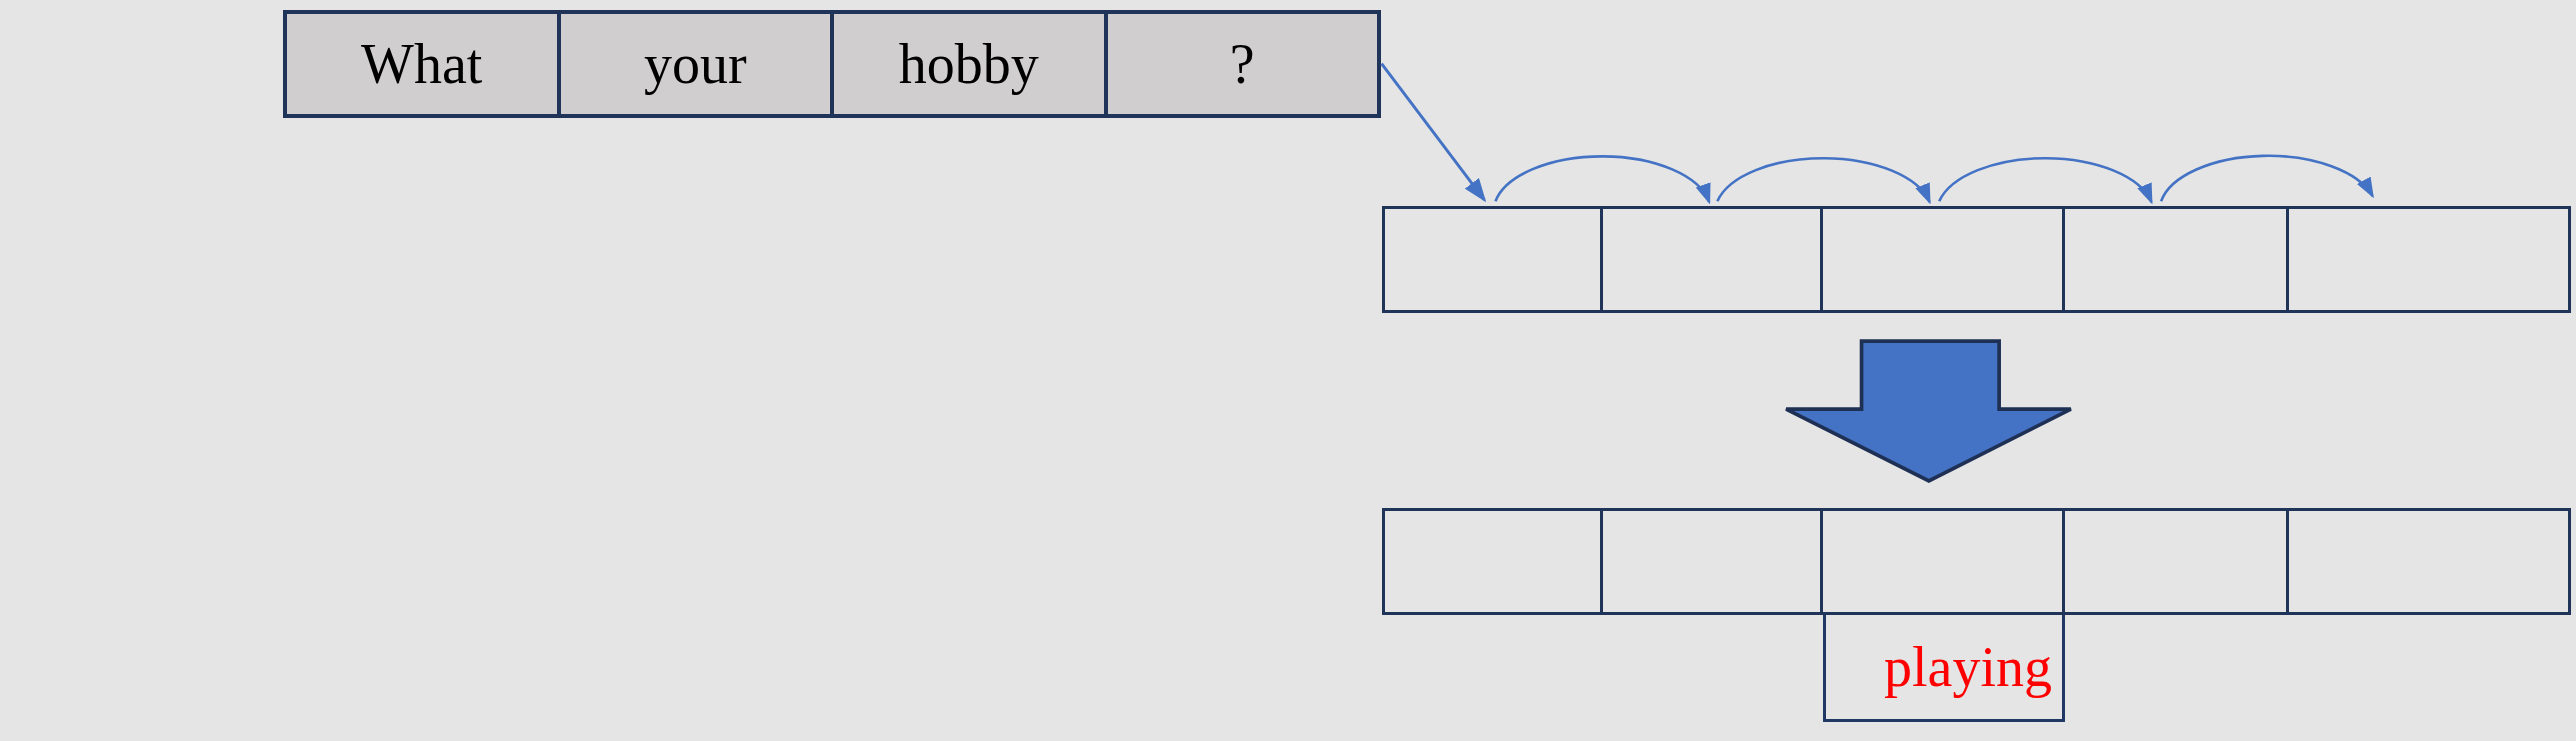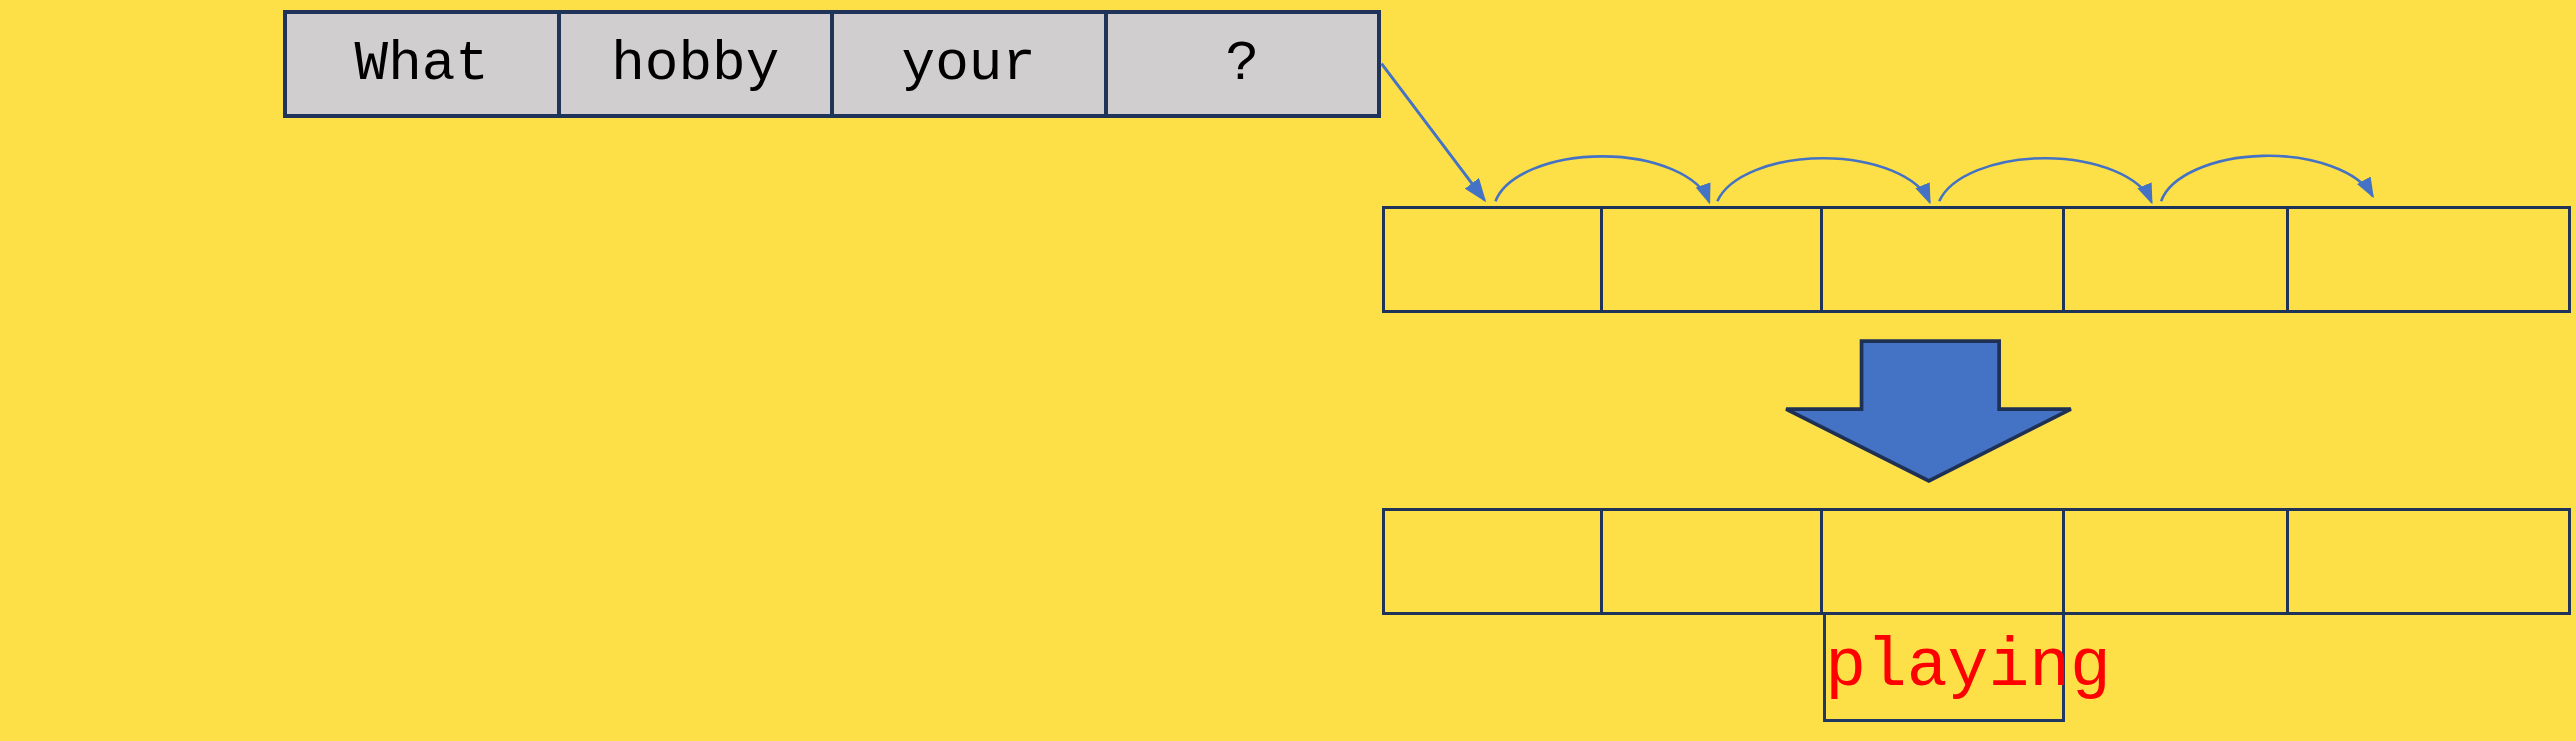--- a/index.html
+++ b/index.html
@@ -1,21 +1,21 @@
 <!DOCTYPE html>
 <html style="font-size:12px"><head>
 <meta charset="utf-8">
 <style>
   html,body{margin:0;padding:0;background:#000;}
   .stage{
     position:relative;
     width:2576px;height:742px;
-    background:#fde047;
+    background:#e5e5e5;
     overflow:hidden;
-    font-family:Liberation Mono, monospace;
+    font-family:Liberation Serif, serif;
   }
   
   .sentence-table{
     position:absolute;left:283px;top:9.6px;width:1098px;height:108px;
     display:flex;box-sizing:border-box;
     background:#d0cece;
     border:4.4px solid #1f3458;
   }
   .s-cell{
     flex:1;display:flex;align-items:center;justify-content:center;
@@ -41,41 +41,41 @@
   .r-cell.c3{width:224px;}
   .r-cell.c4{flex:1;border-right:none;}
   
   .output-cell{
     position:absolute;left:1823px;top:615px;width:242px;height:107px;
     box-sizing:border-box;
     border:3px solid #203864;border-top:none;
     display:flex;align-items:center;justify-content:center;
     background:transparent;
   }
-  .out-txt{font-size:68px;color:#ff0000;line-height:1;margin-left:48px;}
+  .out-txt{font-size:56px;color:#ff0000;line-height:1;margin-left:48px;}
   
   .overlay{position:absolute;left:0;top:0;width:2576px;height:742px;pointer-events:none;}
   .connector{stroke:#4472c4;stroke-width:4;fill:none;}
   .hop{stroke:#4472c4;stroke-width:3.5;fill:none;}
   .block-arrow{fill:#4472c4;stroke:#1f3055;stroke-width:5;stroke-linejoin:miter;}
 </style>
 </head>
 <body>
 
 <div class="stage">
 
   <div class="sentence-table">
     <div class="s-cell">
       <span class="s-txt">What</span>
     </div>
     <div class="s-cell">
-      <span class="s-txt">hobby</span>
+      <span class="s-txt">your</span>
     </div>
     <div class="s-cell">
-      <span class="s-txt">your</span>
+      <span class="s-txt">hobby</span>
     </div>
     <div class="s-cell">
       <span class="s-txt">?</span>
     </div>
   </div>
 
   <svg class="overlay" viewBox="0 0 3483 1003" aria-hidden="true">
     <defs>
       <marker id="ah" viewBox="0 0 8 6" refX="7" refY="3" markerWidth="8" markerHeight="6" orient="auto" markerUnits="strokeWidth">
         <path d="M0 0 L8 3 L0 6 Z" fill="#4472c4"></path>

